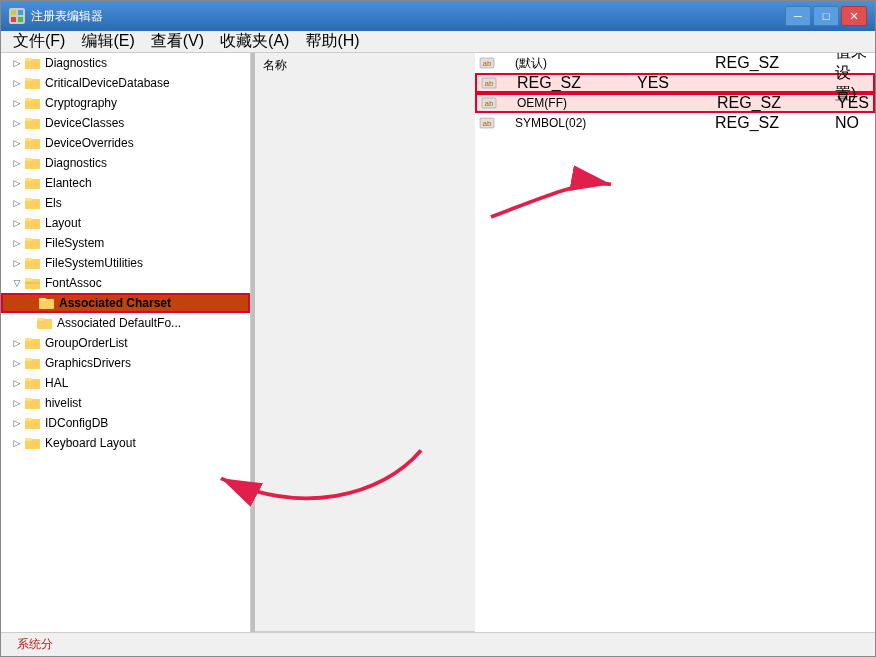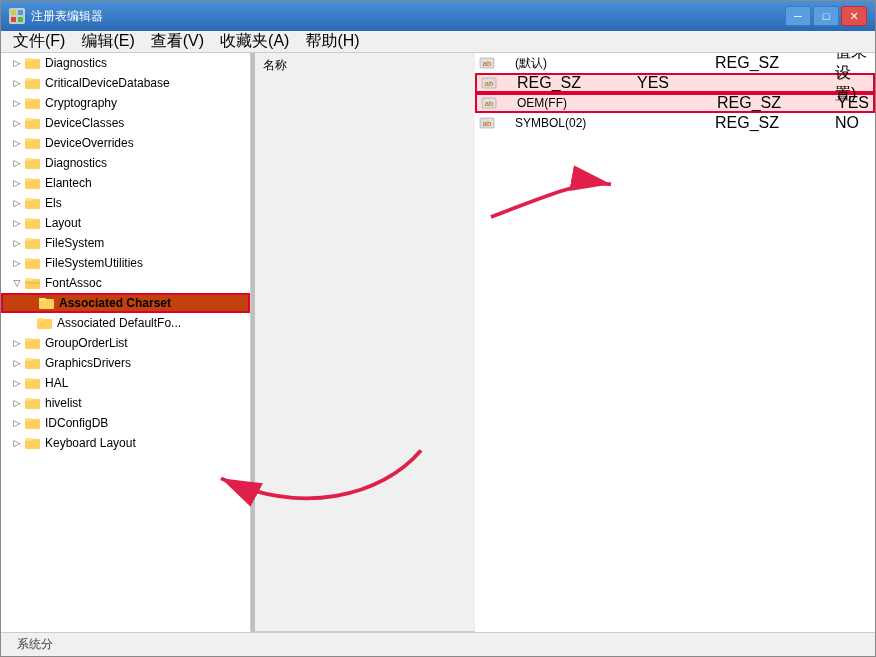--- a/index.html
+++ b/index.html
@@ -215,21 +215,21 @@
     }
 
     .status-text {
       flex: 1;
       overflow: hidden;
       text-overflow: ellipsis;
       white-space: nowrap;
     }
 
     .watermark {
-      color: #404040;
+      color: #b91c1c;
       font-size: 12px;
       flex-shrink: 0;
       margin-left: 8px;
     }
 
     .arrows-svg {
       position: absolute;
       top: 0;
       left: 0;
       width: 100%;

